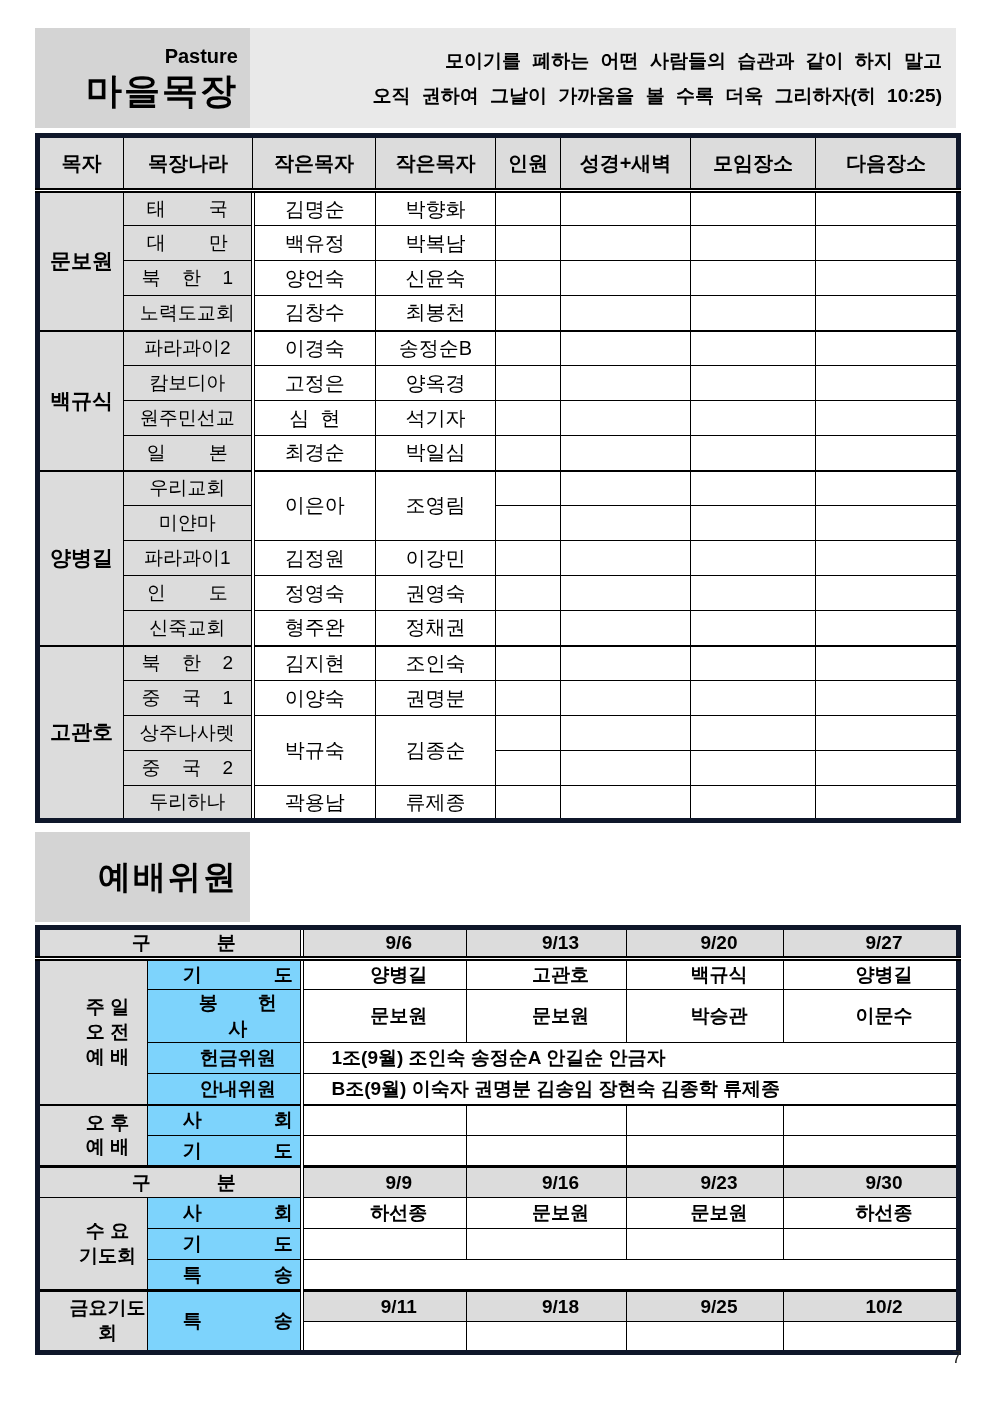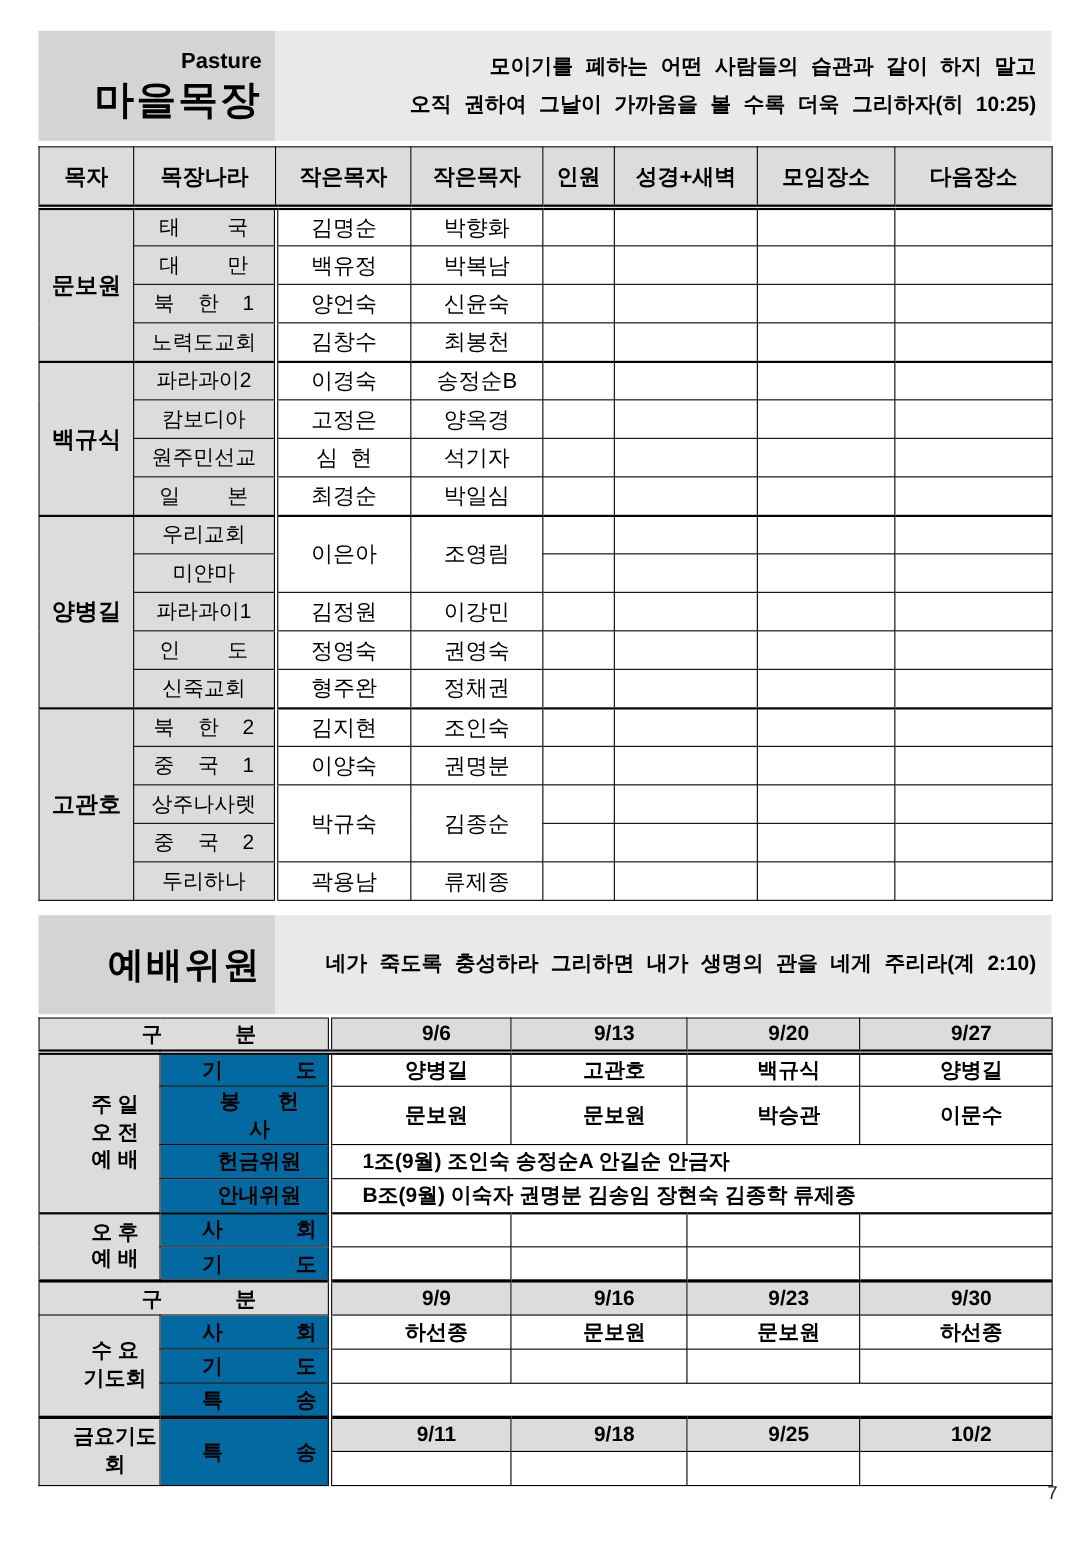--- a/index.html
+++ b/index.html
@@ -20,42 +20,42 @@
   .big-title { font-size:36px; font-weight:700; letter-spacing:2px; line-height:1.25; }
   #band2 .big-title { font-size:33px; }
   .verse {
     flex:1; background:#e9e9e9; box-sizing:border-box;
     display:flex; flex-direction:column; justify-content:center;
     text-align:right; padding-right:14px;
     font-weight:700; font-size:19px; line-height:1.85; word-spacing:6px;padding-left:44px;
   }
   
   table { border-collapse:collapse; position:absolute; left:35px; table-layout:fixed; }
-  .t1, .t2 { border:1px solid #0f172a; width:921px; }
+  .t1, .t2 { border:5px solid #0f172a; width:921px; }
   .t1 { top:133px; }
   .t2 { top:925px; }
   td, th {
     border:1px solid #000; text-align:center; vertical-align:middle;
     white-space:pre-wrap; overflow:hidden; padding:0;
   }
   
   .t1 thead tr { height:55px; }
   .t1 thead th { background:#dcdcdc; font-size:20px; font-weight:700; border-bottom:5px double #000; }
   .t1 tbody tr { height:35px; }
   .t1 tbody td { font-size:20px; font-weight:400; }
   .t1 .shep    { background:#dcdcdc; font-weight:700; font-size:21px; }
   .t1 .country { background:#dcdcdc; font-size:19px; border-right:4px double #000; word-spacing:0.85em; }
   .gtop td { border-top:2px solid #000; }
   
   .t2 tr { height:31px; }
   .t2 td { font-size:19px; font-weight:700;padding-left:28px; }
   .gub td  { background:#dcdcdc; }
   .dblb td { border-bottom:5px double #000; }
   .lmain { background:#dcdcdc; line-height:1.3; }
-  .lsub  { background:#0369a1; border-right:4px double #000; }
+  .lsub  { background:#7dd3fc; border-right:4px double #000;font-family:Liberation Mono, monospace; }
   .gcell { border-right:4px double #000; }
   .wide  { text-align:left; padding-left:16px; }
   .spread1 { word-spacing:1.5em; }
   .spread2 { word-spacing:3.2em; }
   .sec2 td { border-top:2px solid #000; }
   .sec3 td { border-top:3px solid #000; }
   .pagenum { position:absolute; top:1348px; left:952px; font-size:17px; color:#222; }
 </style>
 </head>
 <body>
@@ -262,23 +262,20 @@
           <td></td>
           <td></td>
           <td></td>
       </tr>
     </tbody>
   </table>
 
   <div class="band" id="band2">
     <div class="title-box">
       <div class="big-title">예배위원</div>
-    </div>
-    <div class="verse">
-      <div>네가 죽도록 충성하라 그리하면 내가 생명의 관을 네게 주리라(계 2:10)</div>
     </div>
   </div>
 
   <table class="t2">
     <colgroup>
       <col style="width:110px">
         <col style="width:154px">
         <col style="width:165px">
       <col style="width:160px">
         <col style="width:157px">

